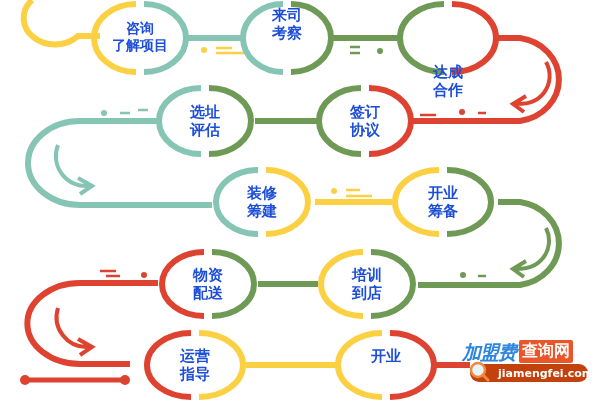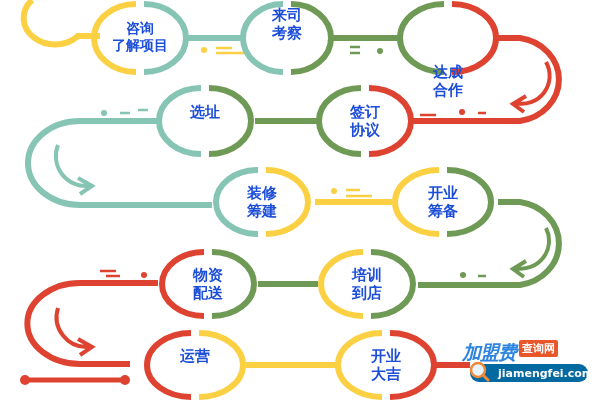--- a/index.html
+++ b/index.html
@@ -8,22 +8,22 @@
     .node-label {
       position: absolute; width: 80px; margin-left: -40px; text-align: center;
       color: #1d4ed8; font-weight: bold; font-size: 15px; line-height: 18px;
       font-family: "DejaVu Sans", sans-serif; letter-spacing: 0px;
     }
     .node-label.small { font-size: 14px; line-height: 17px; }
     .node-label span { display: block; }
     .logo { position: absolute; left: 462px; top: 340px; width: 130px; height: 48px; }
     .logo-top { position: absolute; left: 0; top: 0; height: 22px; display: flex; align-items: flex-start; }
     .logo-brand { color: #2f86e0; font-weight: bold; font-style: italic; font-size: 19px; font-family: "DejaVu Sans", sans-serif; letter-spacing: -1px; }
-    .logo-tag { margin-left: 3px; background: #e8562a; color: #fff; font-size: 11px; font-weight: bold; padding: 1px 3px; border-radius: 2px; font-family: "DejaVu Sans", sans-serif; }
-    .logo-bottom { position: absolute; left: 8px; top: 24px; height: 18px; width: 118px; background: #0369a1; border-radius: 9px; display: flex; align-items: center; }
+    .logo-tag { margin-left: 3px; background: #e8562a; color: #fff; font-size: 16px; font-weight: bold; padding: 1px 3px; border-radius: 2px; font-family: "DejaVu Sans", sans-serif; }
+    .logo-bottom { position: absolute; left: 8px; top: 24px; height: 18px; width: 118px; background: #c2410c; border-radius: 9px; display: flex; align-items: center; }
     .logo-url { color: #fff; font-size: 11px; font-weight: bold; margin-left: 28px; font-family: "DejaVu Sans", sans-serif; }
     .logo-mag { position: absolute; left: 6px; top: 20px; width: 22px; height: 22px; }
   </style>
 </head>
 <body>
 
 <svg id="flow" viewBox="0 0 600 401" xmlns="http://www.w3.org/2000/svg">
   <g fill="none" stroke-linecap="butt">
 
     <path d="M 32 0 A 26 22 0 0 0 78 36 L 100 36" stroke="#fbd043" stroke-width="6"></path>
@@ -140,43 +140,44 @@
 <div class="node-label" style="left:448px; top:20px;margin-top:43px;">
   <span>达成</span>
   <span>合作</span>
 </div>
 <div class="node-label" style="left:365px; top:103px;">
   <span>签订</span>
   <span>协议</span>
 </div>
 <div class="node-label" style="left:205px; top:103px;">
   <span>选址</span>
+  <span>评估</span>
 </div>
 <div class="node-label" style="left:262px; top:184px;">
   <span>装修</span>
   <span>筹建</span>
 </div>
 <div class="node-label" style="left:443px; top:184px;">
   <span>开业</span>
   <span>筹备</span>
 </div>
 <div class="node-label" style="left:367px; top:266px;">
   <span>培训</span>
   <span>到店</span>
 </div>
 <div class="node-label" style="left:208px; top:266px;">
   <span>物资</span>
   <span>配送</span>
 </div>
 <div class="node-label" style="left:195px; top:347px;">
   <span>运营</span>
+  <span>指导</span>
 </div>
 <div class="node-label" style="left:386px; top:347px;">
   <span>开业</span>
-  <span>大吉</span>
 </div>
 
 <div class="logo">
   <div class="logo-top">
     <span class="logo-brand">加盟费</span>
     <span class="logo-tag">查询网</span>
   </div>
   <div class="logo-bottom">
     <span class="logo-url">jiamengfei.com</span>
   </div>

